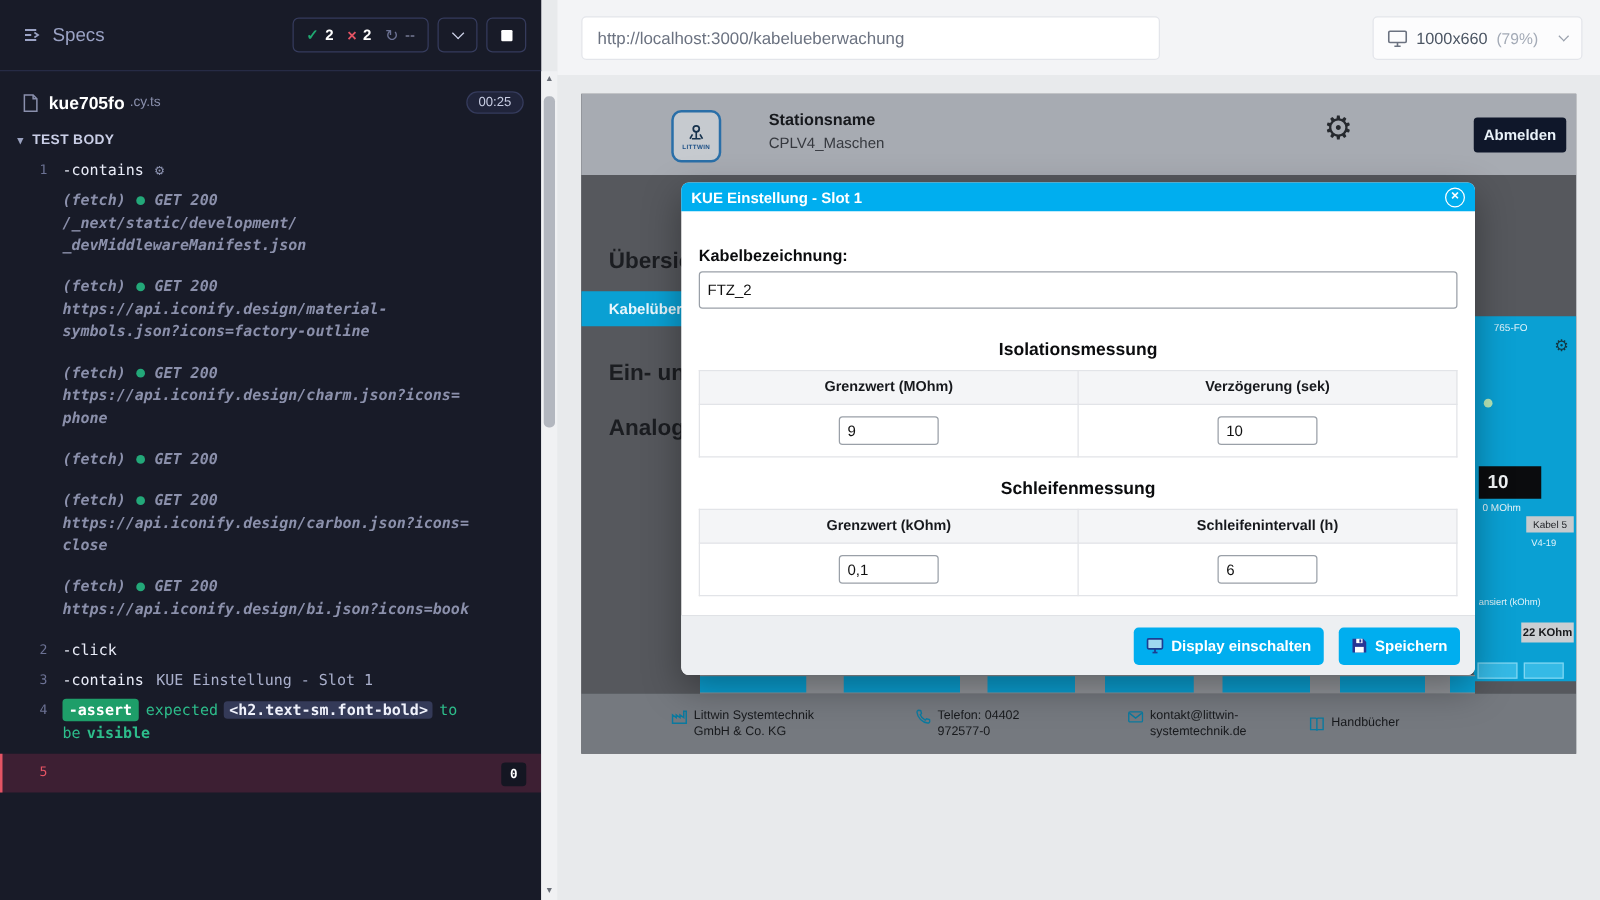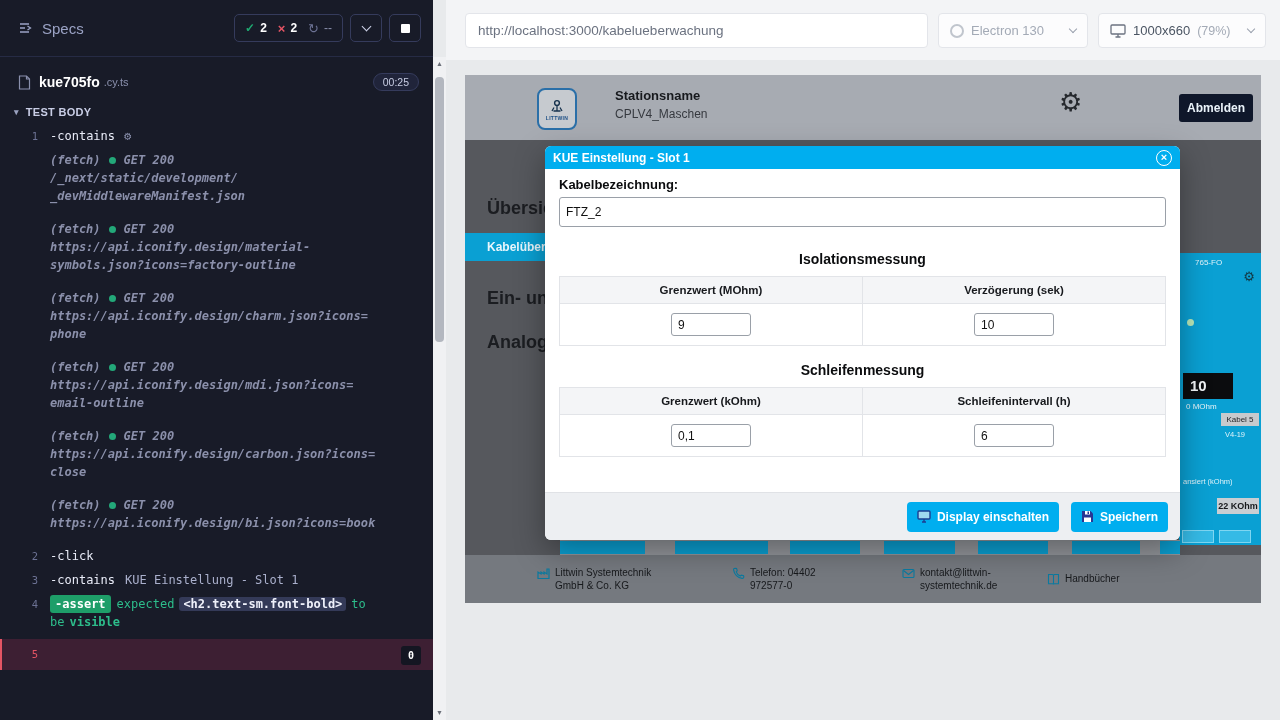--- a/index.html
+++ b/index.html
@@ -107,21 +107,21 @@
   .app-footer{position:absolute;bottom:0;left:0;right:0;height:48px;background:#75797f;display:flex;align-items:center;padding-left:72px;gap:55px;font-size:10px;color:#17191c}
   .f-item{display:flex;align-items:flex-start;gap:5px;line-height:1.3;cursor:pointer}
   .f-item svg{flex:0 0 13px;margin-top:1px}
   .f-company{width:140px}.f-phone{width:115px}.f-email{width:90px;overflow-wrap:break-word}
 
   
   .modal{position:absolute;left:80px;top:71px;width:635px;height:394px;background:#fff;border-radius:6px;box-shadow:0 10px 30px rgba(0,0,0,.35);z-index:5;display:flex;flex-direction:column}
   .modal-head{height:23px;background:#00aeef;border-radius:6px 6px 0 0;display:flex;align-items:center;padding:0 8px;flex:0 0 23px}
   .modal-title{color:#fff;font-size:12px;font-weight:bold}
   .modal-close{margin-left:auto;width:16px;height:16px;border:1.5px solid #fff;border-radius:50%;color:#fff;font-size:11px;line-height:12px;text-align:center;font-weight:bold;cursor:pointer}
-  .modal-body{padding:0 14px 0;flex:1}
+  .modal-body{padding:20px 14px 0;flex:1}
   .field-label{font-size:13px;font-weight:bold;margin:8px 0 5px;color:#0b0c0e}
   .text-input{width:100%;height:30px;border:1px solid #9aa0a8;border-radius:3px;font-size:12px;padding:0 6px;font-family:inherit;color:#111;display:block}
   .sec-head{text-align:center;font-size:14px;font-weight:bold;margin-top:24px;color:#0b0c0e}
   .sec-head.second{margin-top:16px}
   table.mtab{width:100%;border-collapse:collapse;margin-top:9px;table-layout:fixed}
   .mtab th{border:1px solid #e2e4e8;background:#f4f5f7;font-size:11.5px;padding:7px 0;text-align:center;color:#17191d}
   .mtab td{border:1px solid #e2e4e8;padding:9px 0;text-align:center}
   .cell-input{width:80px;height:23px;border:1px solid #9aa0a8;border-radius:3px;font-size:12px;padding:0 6px;font-family:inherit;color:#111}
   .modal-foot{background:#edeff2;border-top:1px solid #e0e2e6;border-radius:0 0 6px 6px;height:48px;display:flex;align-items:center;justify-content:flex-end;gap:12px;padding:0 12px;flex:0 0 48px}
   .cbtn{height:30px;background:#00aeef;border:none;border-radius:4px;color:#fff;font-size:12px;font-weight:bold;display:flex;align-items:center;gap:6px;padding:0 10px;font-family:inherit;cursor:pointer}
@@ -223,21 +223,20 @@
       </li>
 
       <li class="cmd fetch">
         <span class="ln"></span>
         <span class="cmd-main">
           <span class="fetch-head">
               <span>(fetch)</span>
               <span class="dot"></span>
               <span>GET 200</span>
             </span>
-          <span class="fetch-url">https:/<wbr>/<wbr>api.iconify.design/<wbr>mdi.json?<wbr>icons=<wbr>email-<wbr>outline</span>
         </span>
       </li>
 
       <li class="cmd fetch">
         <span class="ln"></span>
         <span class="cmd-main">
           <span class="fetch-head">
               <span>(fetch)</span>
               <span class="dot"></span>
               <span>GET 200</span>
@@ -285,25 +284,20 @@
 
   <div class="vscroll">
     <div class="vs-arrow up">▲</div>
     <div class="vs-thumb"></div>
     <div class="vs-arrow down">▼</div>
   </div>
 
   <main class="aut">
     <div class="topbar">
       <div class="urlbar">http://localhost:3000/kabelueberwachung</div>
-      <div class="select sel-browser">
-        <span class="ring"></span>
-        <span>Electron 130</span>
-        <span class="sel-chev"></span>
-      </div>
       <div class="select sel-viewport">
         <svg width="16" height="15" viewBox="0 0 16 15">
             <rect x="1" y="2" width="14" height="9" rx="1" fill="none" stroke="#6b7280" stroke-width="1.3"></rect>
             <path d="M5.5 14h5M8 11v3" stroke="#6b7280" stroke-width="1.3" fill="none"></path>
           </svg>
         <span class="vp-size">1000x660</span>
         <span class="vp-scale">(79%)</span>
         <span class="sel-chev"></span>
       </div>
     </div>

